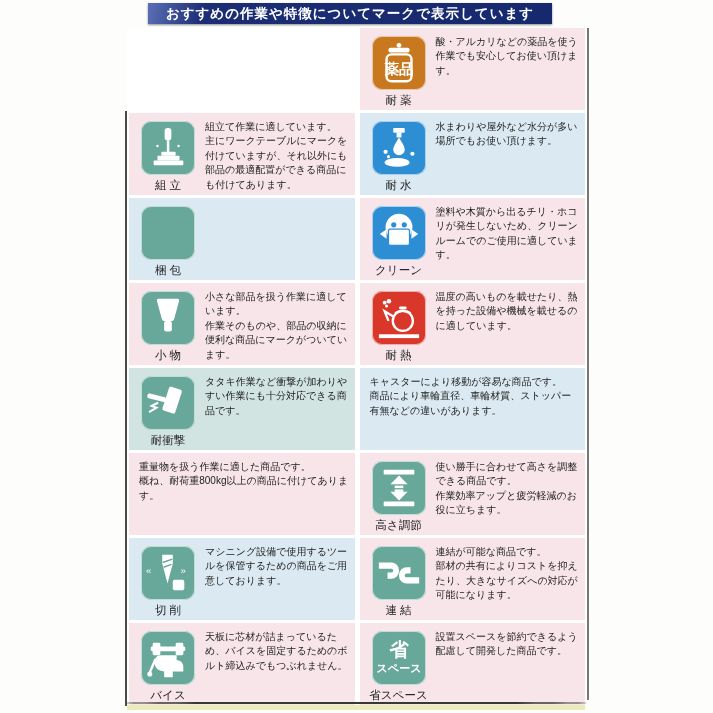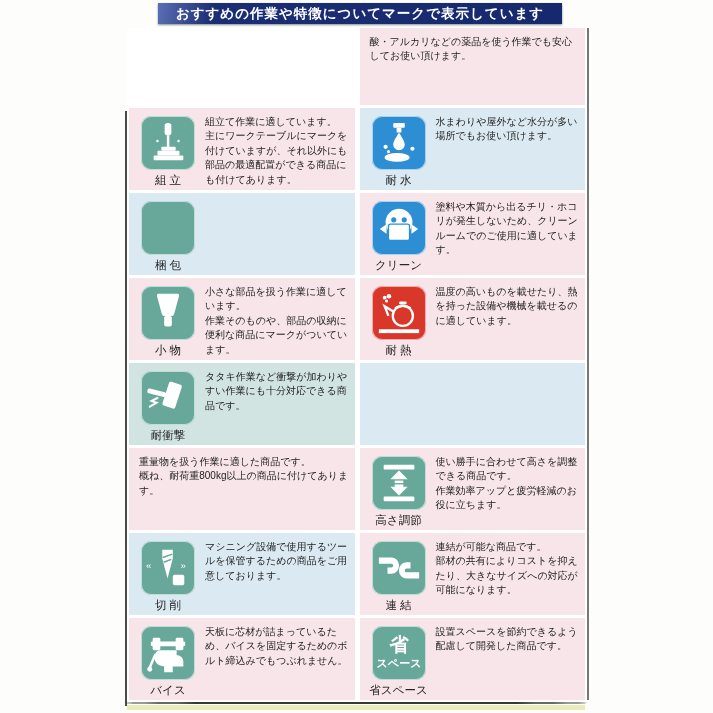--- a/index.html
+++ b/index.html
@@ -4,21 +4,21 @@
 <style>
   html,body{margin:0;padding:0;}
   body{
     width:713px;height:713px;background:#ffffff;
     font-family:"Liberation Sans","DejaVu Sans",sans-serif;
   }
   .screen{position:relative;width:713px;height:713px;overflow:hidden;background:#fdfdfc;}
 
   
   .banner{
-    position:absolute;left:158px;top:3px;width:404px;height:21px;
+    position:absolute;left:148px;top:3px;width:404px;height:21px;
     background:linear-gradient(100deg,#5a6fb5 0%,#1b2d74 14%,#16296e 100%);
     display:flex;align-items:center;justify-content:center;
     box-shadow:0 1px 2px rgba(0,0,0,.45);
   }
   .banner span{color:#ffffff;font-weight:bold;font-size:13.5px;letter-spacing:1px;white-space:nowrap;}
 
   
   .content{
     position:absolute;left:127px;top:28px;width:456px;height:672px;
     display:grid;grid-template-columns:1fr 1fr;grid-template-rows:repeat(8,1fr);
@@ -58,20 +58,31 @@
 <div class="screen">
 
   <div class="banner">
     <span>おすすめの作業や特徴についてマークで表示しています</span>
   </div>
 
   <div class="content">
     <div class="cell empty-cell" style="grid-column:1;grid-row:1;"></div>
 
   <div class="cell item tint-pink" style="grid-area: 1 / 2;">
+    <div class="icon-col">
+      <div class="icon-box" style="background: rgb(200, 121, 31); color: rgb(200, 121, 31);">
+            <svg viewBox="0 0 48 48">
+              <circle cx="24" cy="5.5" r="2.5" fill="#fff"></circle>
+              <rect x="13" y="8" width="22" height="5" rx="2" fill="#fff"></rect>
+              <rect x="11" y="15" width="26" height="28" rx="5" fill="none" stroke="#fff" stroke-width="2.5"></rect>
+              <text x="24" y="35" text-anchor="middle" font-size="15" font-weight="bold" fill="#fff">薬品</text>
+            </svg>
+          </div>
+      <div class="icon-label">耐 薬</div>
+    </div>
     <div class="desc">酸・アルカリなどの薬品を使う作業でも安心してお使い頂けます。</div>
   </div>
       <div class="cell item tint-pink" style="grid-area: 2 / 1;">
     <div class="icon-col">
       <div class="icon-box" style="background: rgb(104, 168, 154); color: rgb(104, 168, 154);">
             <svg viewBox="0 0 48 48" fill="#fff">
               <rect x="20.5" y="3" width="7" height="13" rx="3"></rect>
               <rect x="22.8" y="16" width="2.6" height="13"></rect>
               <rect x="17" y="28" width="15" height="4" rx="1"></rect>
               <rect x="13" y="32" width="23" height="5" rx="1"></rect>
@@ -170,20 +181,22 @@
                 <rect x="2" y="17" width="20" height="5" rx="2"></rect>
               </g>
               <path d="M13 24 l-6 3 l5 2 l-7 4" stroke="#fff" stroke-width="2.2" fill="none" stroke-linecap="round"></path>
             </svg>
           </div>
       <div class="icon-label">耐衝撃</div>
     </div>
     <div class="desc">タタキ作業など衝撃が加わりやすい作業にも十分対応できる商品です。</div>
   </div>
       <div class="cell item tint-blue" style="grid-area: 5 / 2;">
+    <div class="desc">キャスターにより移動が容易な商品です。
+商品により車輪直径、車輪材質、ストッパー有無などの違いがあります。</div>
   </div>
       <div class="cell item tint-pink" style="grid-area: 6 / 1;">
     <div class="desc">重量物を扱う作業に適した商品です。
 概ね、耐荷重800kg以上の商品に付けてあります。</div>
   </div>
       <div class="cell item tint-pink" style="grid-area: 6 / 2;">
     <div class="icon-col">
       <div class="icon-box" style="background: rgb(104, 168, 154); color: rgb(104, 168, 154);">
             <svg viewBox="0 0 48 48" fill="#fff">
               <rect x="8" y="5" width="32" height="5" rx="1"></rect>

